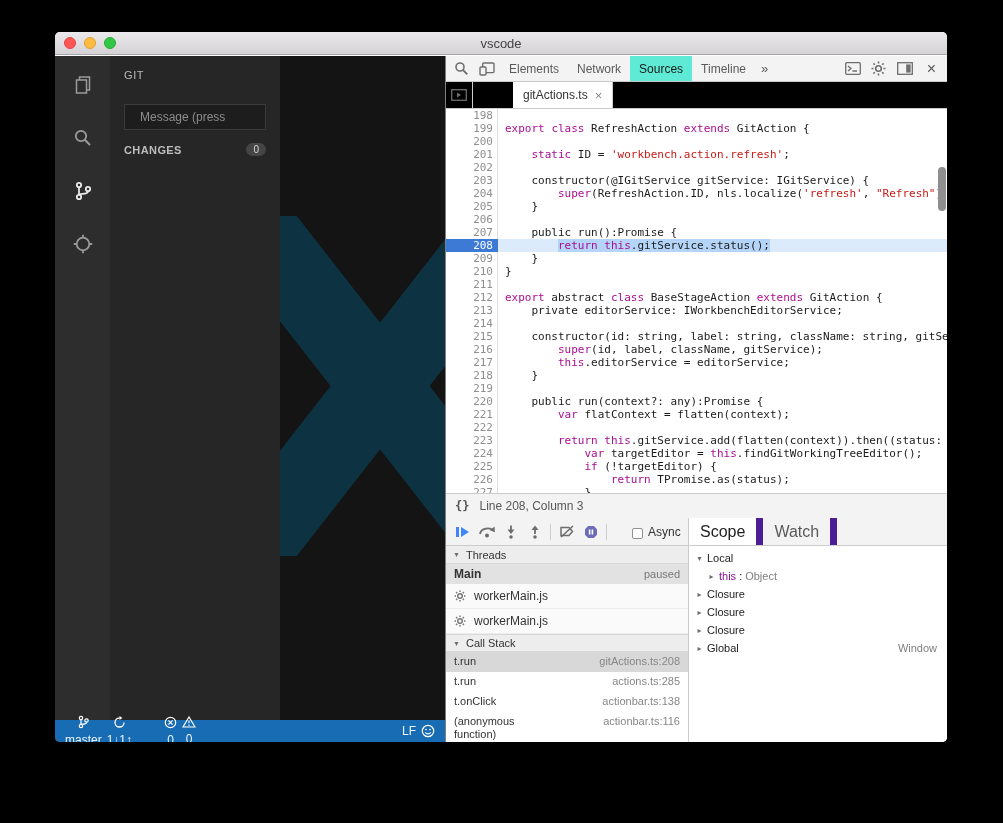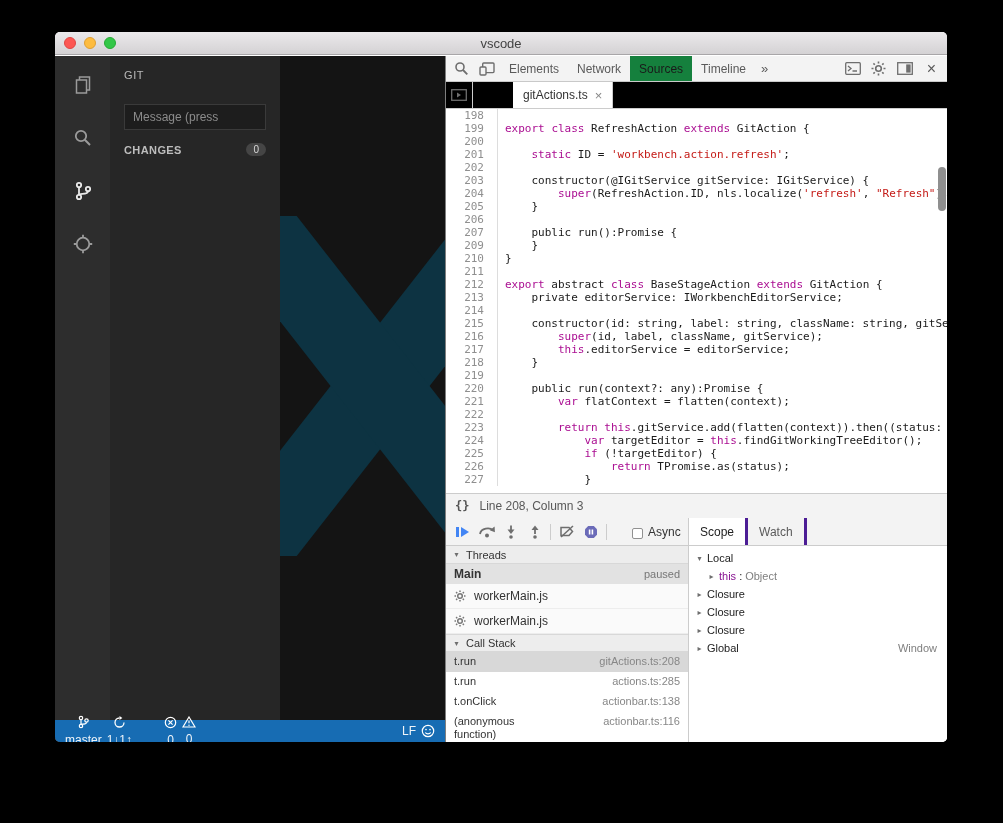--- a/index.html
+++ b/index.html
@@ -23,21 +23,21 @@
 
   
   .vscode { width:390px; flex:none; position:relative; display:flex; flex-direction:column; background:#151515; }
   .vs-main { flex:1; display:flex; overflow:hidden; }
   .activitybar { width:55px; flex:none; background:#2d2d2d; display:flex; flex-direction:column; align-items:center;
                  padding-top:16px; gap:27px; }
   .icon-slot { width:26px; height:26px; display:flex; align-items:center; justify-content:center; }
   .sidebar { width:170px; flex:none; background:#262626; padding:10px 14px; }
   .git-label { font-size:11px; color:#b9b9b9; letter-spacing:.6px; margin-top:3px; }
   .msg-input { margin-top:23px; height:26px; background:#1d1d1d; border:1px solid #3a3a3a; color:#8c8c8c;
-               font-size:12px; padding:5px 8px; overflow:hidden; white-space:nowrap; }
+               font-size:12px; padding:5px 15px; overflow:hidden; white-space:nowrap; }
   .changes-row { margin-top:13px; display:flex; align-items:center; justify-content:space-between; }
   .changes-label { font-size:11px; font-weight:bold; color:#bdbdbd; letter-spacing:.4px; }
   .badge { background:#454545; color:#d8d8d8; font-size:10px; padding:1px 7px; border-radius:9px; }
   .editor { flex:1; position:relative; overflow:hidden; background:#141414; }
   .watermark { position:absolute; left:-75px; top:160px; }
 
   .vs-status { height:22px; flex:none; background:#176cb3; display:flex; align-items:center; gap:5px;
                padding:0 10px; color:#eef4f9; font-size:12px; }
   .sb-item { display:flex; align-items:center; gap:4px; white-space:nowrap;flex-direction:column; }
   .sb-gap { width:22px; }
@@ -46,35 +46,35 @@
   .paused-overlay { position:absolute; left:110px; top:7px; height:24px; display:flex; align-items:center;
                     gap:9px; padding:0 9px; background:#fdf0a4; border:1px solid #c9ae54; font-size:12px;
                     color:#33300f; z-index:6; }
 
   
   .devtools { flex:1; min-width:0; display:flex; flex-direction:column; background:#fff; border-left:1px solid #7f7f7f; }
   .dt-toolbar { height:26px; flex:none; background:#f3f3f3; border-bottom:1px solid #c9c9c9;
                 display:flex; align-items:center; padding:0 2px; }
   .tb-icon { width:26px; height:26px; flex:none; display:flex; align-items:center; justify-content:center; }
   .dt-tab { padding:0 9px; height:25px; display:flex; align-items:center; font-size:12px; color:#5a5a5a; white-space:nowrap; }
-  .dt-tab.active { background:#15803d; color:#1a1a1a; }
+  .dt-tab.active { background:#5eead4; color:#1a1a1a; }
   .overflow-btn { padding:0 6px; color:#5a5a5a; font-size:13px; }
   .tb-spacer { flex:1; }
   .close-x { font-size:16px; color:#5a5a5a; padding:0 9px; }
 
   .dt-tabbar { height:27px; flex:none; background:#000000; border-bottom:1px solid #ccc; display:flex; align-items:stretch;gap:40px; }
   .nav-toggle { width:27px; flex:none; display:flex; align-items:center; justify-content:center; border-right:1px solid #ccc; }
   .file-tab { display:flex; align-items:center; gap:7px; padding:0 10px; background:#fff; border-right:1px solid #ccc;
               font-size:12px; color:#333; }
   .file-tab .x { color:#878787; font-size:13px; }
 
   .dt-code { height:384px; flex:none; overflow:hidden; position:relative;
              font-family:"DejaVu Sans Mono","Liberation Mono",monospace; font-size:11px; line-height:13px; background:#fff; }
   .code-line { display:flex; height:13px; overflow:hidden; }
-  .gutter { flex:none; width:52px; text-align:right; padding-right:13px; color:#8f8f8f; border-right:1px solid #ddd; background:#fff; }
+  .gutter { flex:none; width:52px; text-align:right; padding-right:4px; color:#8f8f8f; border-right:1px solid #ddd; background:#fff; }
   .code-text { flex:1; white-space:pre; padding-left:7px; color:#1a1a1a; overflow:hidden; }
   .tok-k { color:#aa0d91; }
   .tok-s { color:#c41a16; }
   .code-line.active { background:#dcebfb; }
   .code-line.active .gutter { background:#3d7ad6; color:#fff; border-right-color:#3d7ad6; }
   .exec-sel { background:#b4d4f8; }
   .v-scroll { position:absolute; right:1px; top:58px; width:8px; height:44px; border-radius:4px; background:#8f8f8f; }
 
   .dt-status { height:25px; flex:none; background:#f3f3f3; border-top:1px solid #ccc; display:flex; align-items:center;
                gap:10px; padding:0 9px; font-size:12px; color:#585858; }
@@ -100,21 +100,21 @@
   .t-status { margin-left:auto; color:#777; font-size:11px; font-weight:normal; }
 
   .frame-row { min-height:20px; flex:none; display:flex; align-items:flex-start; gap:6px; padding:3px 8px 2px 8px;
                font-size:11px; color:#333; }
   .frame-row.selected { background:#d8d8d8; }
   .f-fn { max-width:72px; line-height:13px; }
   .f-loc { margin-left:auto; color:#878787; white-space:nowrap; line-height:13px; }
 
   .dt-right { flex:1; min-width:0; display:flex; flex-direction:column; overflow:hidden; background:#fff; }
   .scope-tabs { height:28px; flex:none; background:#f3f3f3; border-bottom:1px solid #ccc; display:flex; align-items:stretch; }
-  .scope-tab { display:flex; align-items:center; padding:0 11px; font-size:12px; color:#5a5a5a; border-right:3px solid #4c1d95; }
+  .scope-tab { display:flex; align-items:center; padding:0 11px; font-size:16px; color:#5a5a5a; border-right:7px solid #4c1d95; }
   .scope-tab.active { background:#fff; color:#222; }
   .scope-tree { padding-top:3px; }
   .scope-row { height:18px; display:flex; align-items:center; gap:3px; font-size:11px; color:#222; padding-right:4px; }
   .s-label.prop { color:#881391; }
   .s-value { color:#7f7f7f; }
   .s-value.right { margin-left:auto; padding-right:6px; }
 </style>
 </head>
 <body>
 
@@ -338,20 +338,24 @@
                 <span class="gutter">205</span>
                 <span class="code-text"><span>    }</span></span>
               </div>
               <div class="code-line">
                 <span class="gutter">206</span>
                 <span class="code-text"></span>
               </div>
               <div class="code-line">
                 <span class="gutter">207</span>
                 <span class="code-text"><span>    public run():Promise {</span></span>
+              </div>
+              <div class="code-line active">
+                <span class="gutter">208</span>
+                <span class="code-text"><span>        </span><span class="exec-sel"><span class="tok-k">return</span><span> </span><span class="tok-k">this</span><span>.gitService.status();</span></span></span>
               </div>
               <div class="code-line">
                 <span class="gutter">209</span>
                 <span class="code-text"><span>    }</span></span>
               </div>
               <div class="code-line">
                 <span class="gutter">210</span>
                 <span class="code-text"><span>}</span></span>
               </div>
               <div class="code-line">

